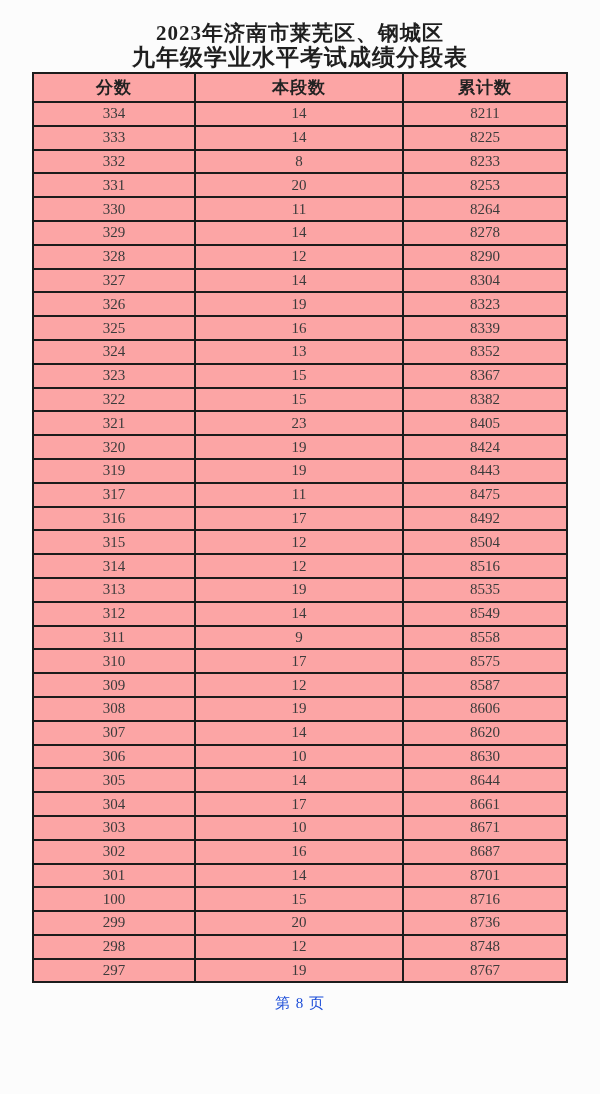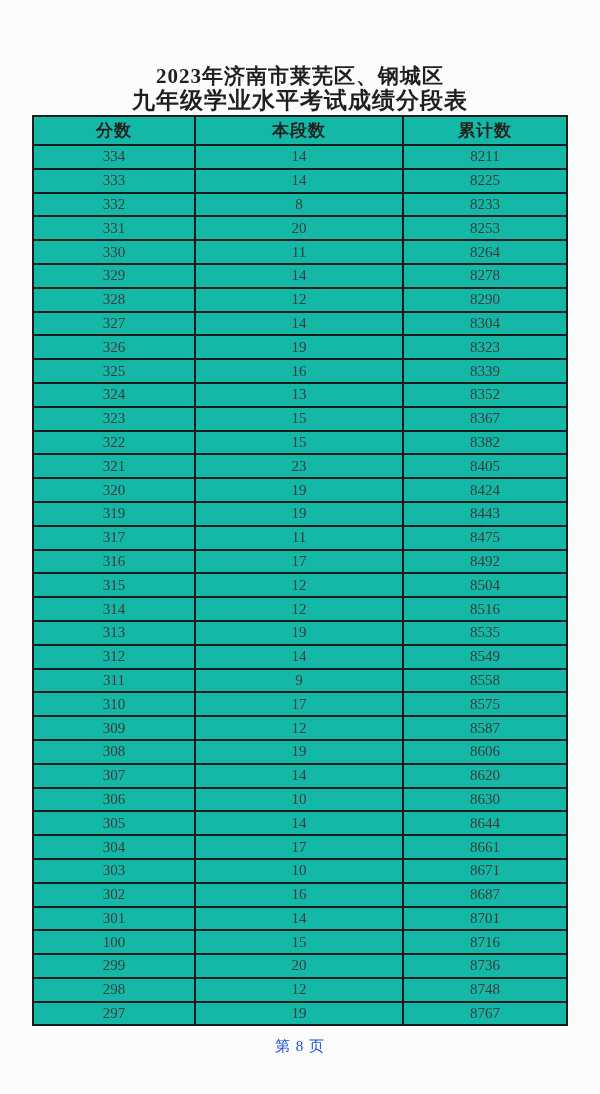--- a/index.html
+++ b/index.html
@@ -11,21 +11,21 @@
     position: relative;
     width: 600px;
     height: 1094px;
     background: #fcfcfc;
     font-family: "Liberation Serif", "DejaVu Serif", serif;
     color: #2b2b2b;
     overflow: hidden;
     margin: 0 auto;
   }
   .titles {
-    padding-top: 64px;
+    padding-top: 21px;
     text-align: center;
   }
   .title-line1 {
     font-size: 21px;
     line-height: 25px;
     font-weight: bold;
     color: #1f1f1f;
     letter-spacing: 1px;
   }
   .title-line2 {
@@ -33,21 +33,21 @@
     line-height: 23px;
     font-weight: bold;
     color: #1f1f1f;
     letter-spacing: 1px;
   }
   table.score-table {
     border-collapse: collapse;
     table-layout: fixed;
     width: 534px;
     margin: 3px auto 0 auto;
-    background: #14b8a6;
+    background: #fca5a5;
   }
   table.score-table th,
   table.score-table td {
     border: 2px solid #1c1c1c;
     text-align: center;
     vertical-align: middle;
     padding: 0;
     overflow: hidden;
   }
   table.score-table th {

